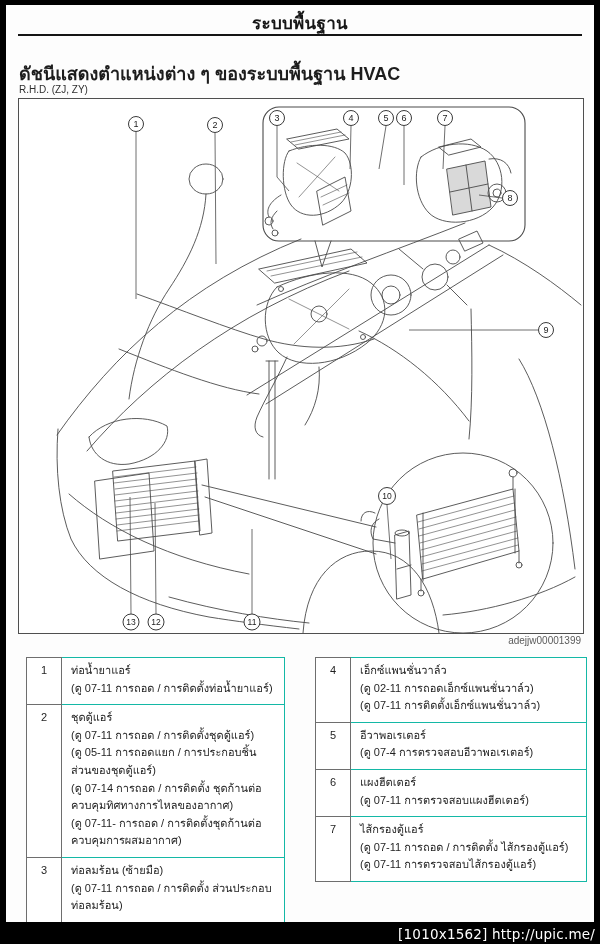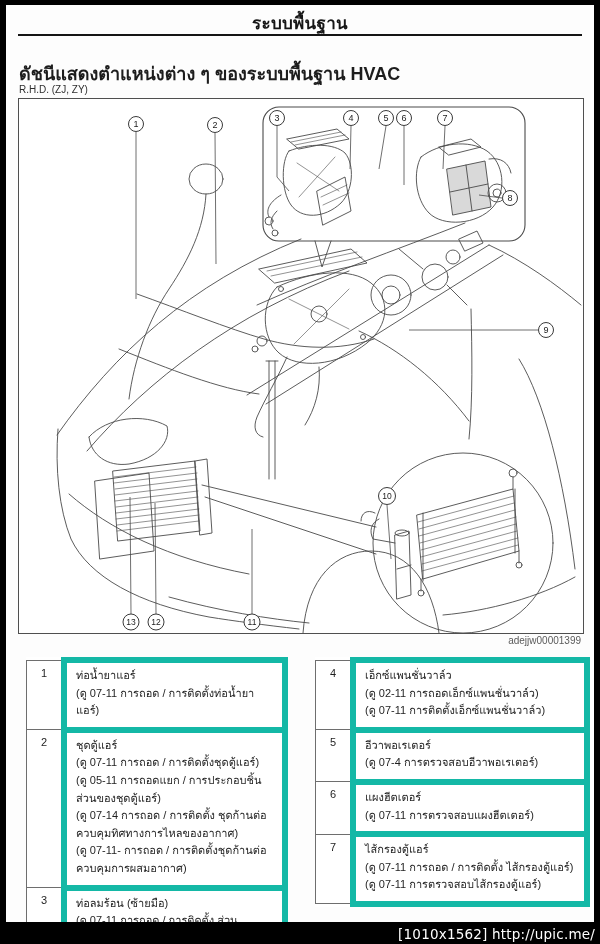--- a/index.html
+++ b/index.html
@@ -49,21 +49,21 @@
     font-size:11px;color:#1f1f1f;background:#fff;
   }
   .tbl-left{left:20px;width:258px;}
   .tbl-right{left:309px;width:271px;}
   .t-row{display:table-row;}
   .t-num{
     display:table-cell;width:34px;border:1px solid #6e6e6e;
     text-align:center;vertical-align:top;padding-top:6px;
   }
   .t-desc{
-    display:table-cell;border:6px solid #14b8a6;
+    display:table-cell;border:1px solid #14b8a6;
     padding:4px 8px 7px 9px;line-height:1.6;
   }
   .t-line{min-height:17px;}
   .wm-bar{
     position:absolute;left:0;bottom:0;width:600px;height:22px;background:#000;
   }
   .wm-text{
     position:absolute;right:5px;bottom:2px;color:#fff;font-size:13.5px;
     font-family:"DejaVu Sans",sans-serif;letter-spacing:.2px;text-align:right;
   }

